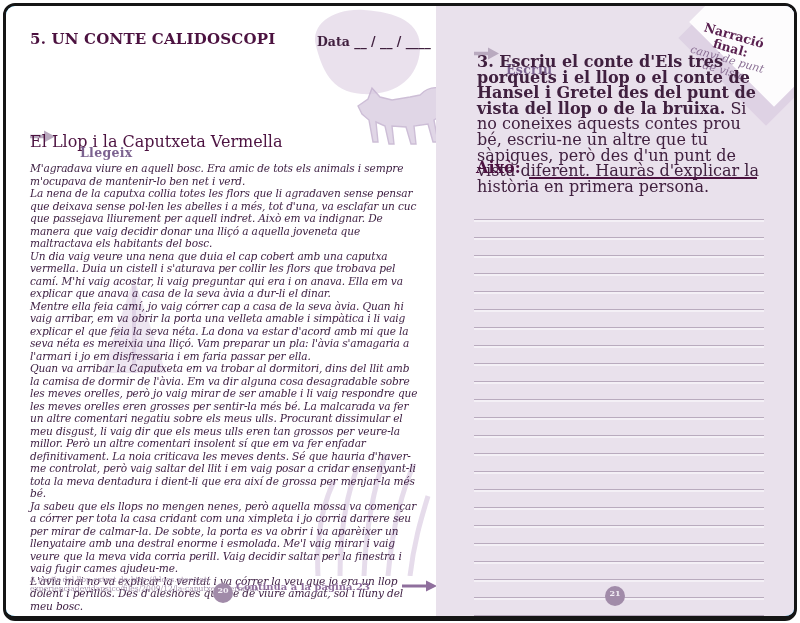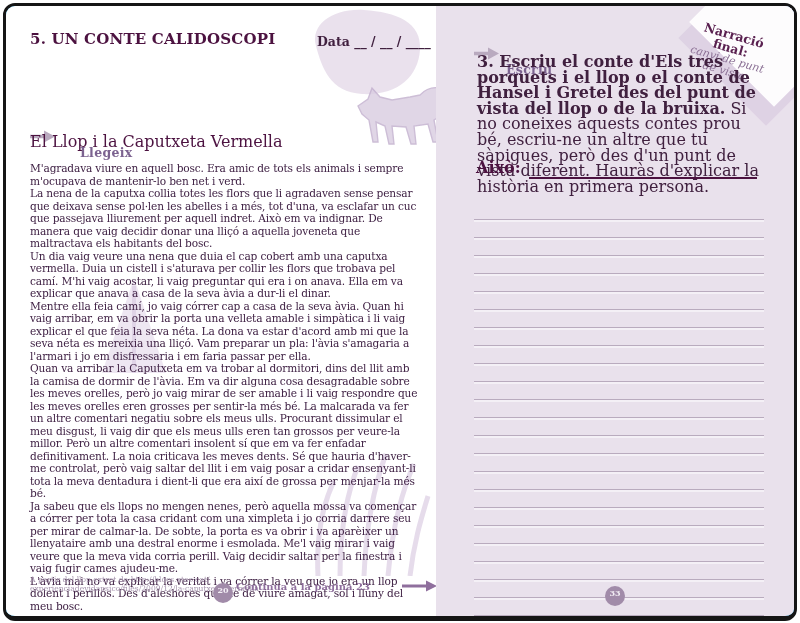--- a/index.html
+++ b/index.html
@@ -15,21 +15,21 @@
   .abs{position:absolute;}
 
   
   .unit-header{left:24px;top:24px;font-size:15px;font-weight:bold;color:#4c1240;letter-spacing:.2px;}
   .date-line{left:311px;top:28px;font-size:12.5px;color:#40203f;font-weight:bold;white-space:nowrap;}
   .intro{left:24px;top:53px;width:360px;font-size:11.4px;line-height:13.6px;color:#40203f;}
   .read-row{left:24px;top:107px;display:flex;align-items:center;gap:24px;}
   .step-label{font-size:12.5px;font-weight:bold;color:#7c6390;letter-spacing:.3px;margin-top:32px;}
   .story-title{left:24px;top:126px;font-size:16px;font-weight:normal;color:#4c1240;}
   .story{left:24px;top:156px;width:390px;font-size:10.6px;line-height:12.5px;color:#3f2144;letter-spacing:-0.15px;}
-  .story p{margin:0;}
+  .story p{margin:0;font-style:italic;}
   .source{left:24px;top:569px;font-size:7.6px;line-height:9px;color:#a593ad;}
   .page-oval{width:20px;height:20px;border-radius:50%;background:#a18ba9;color:#f3eef5;
     font-size:8px;line-height:14px;text-align:center;font-weight:bold;}
   .oval-20{left:207px;top:577px;}
   .oval-21{left:50%;margin-left:-10px;top:580px;}
   .continua{left:230px;top:576px;width:160px;text-align:left;font-size:10px;font-weight:bold;color:#8f6f9d;}
   .continua-row{left:230px;top:574px;display:flex;align-items:center;gap:6px;}
 
   
   .write-row{left:38px;top:24px;display:flex;align-items:center;gap:6px;}
@@ -177,15 +177,15 @@
         <div class="rule-line"></div>
         <div class="rule-line"></div>
         <div class="rule-line"></div>
         <div class="rule-line"></div>
         <div class="rule-line"></div>
         <div class="rule-line"></div>
         <div class="rule-line"></div>
         <div class="rule-line"></div>
       </div>
 
-    <div class="abs page-oval oval-21">33</div>
+    <div class="abs page-oval oval-21">21</div>
   </div>
 </div>
 
 </body></html>

